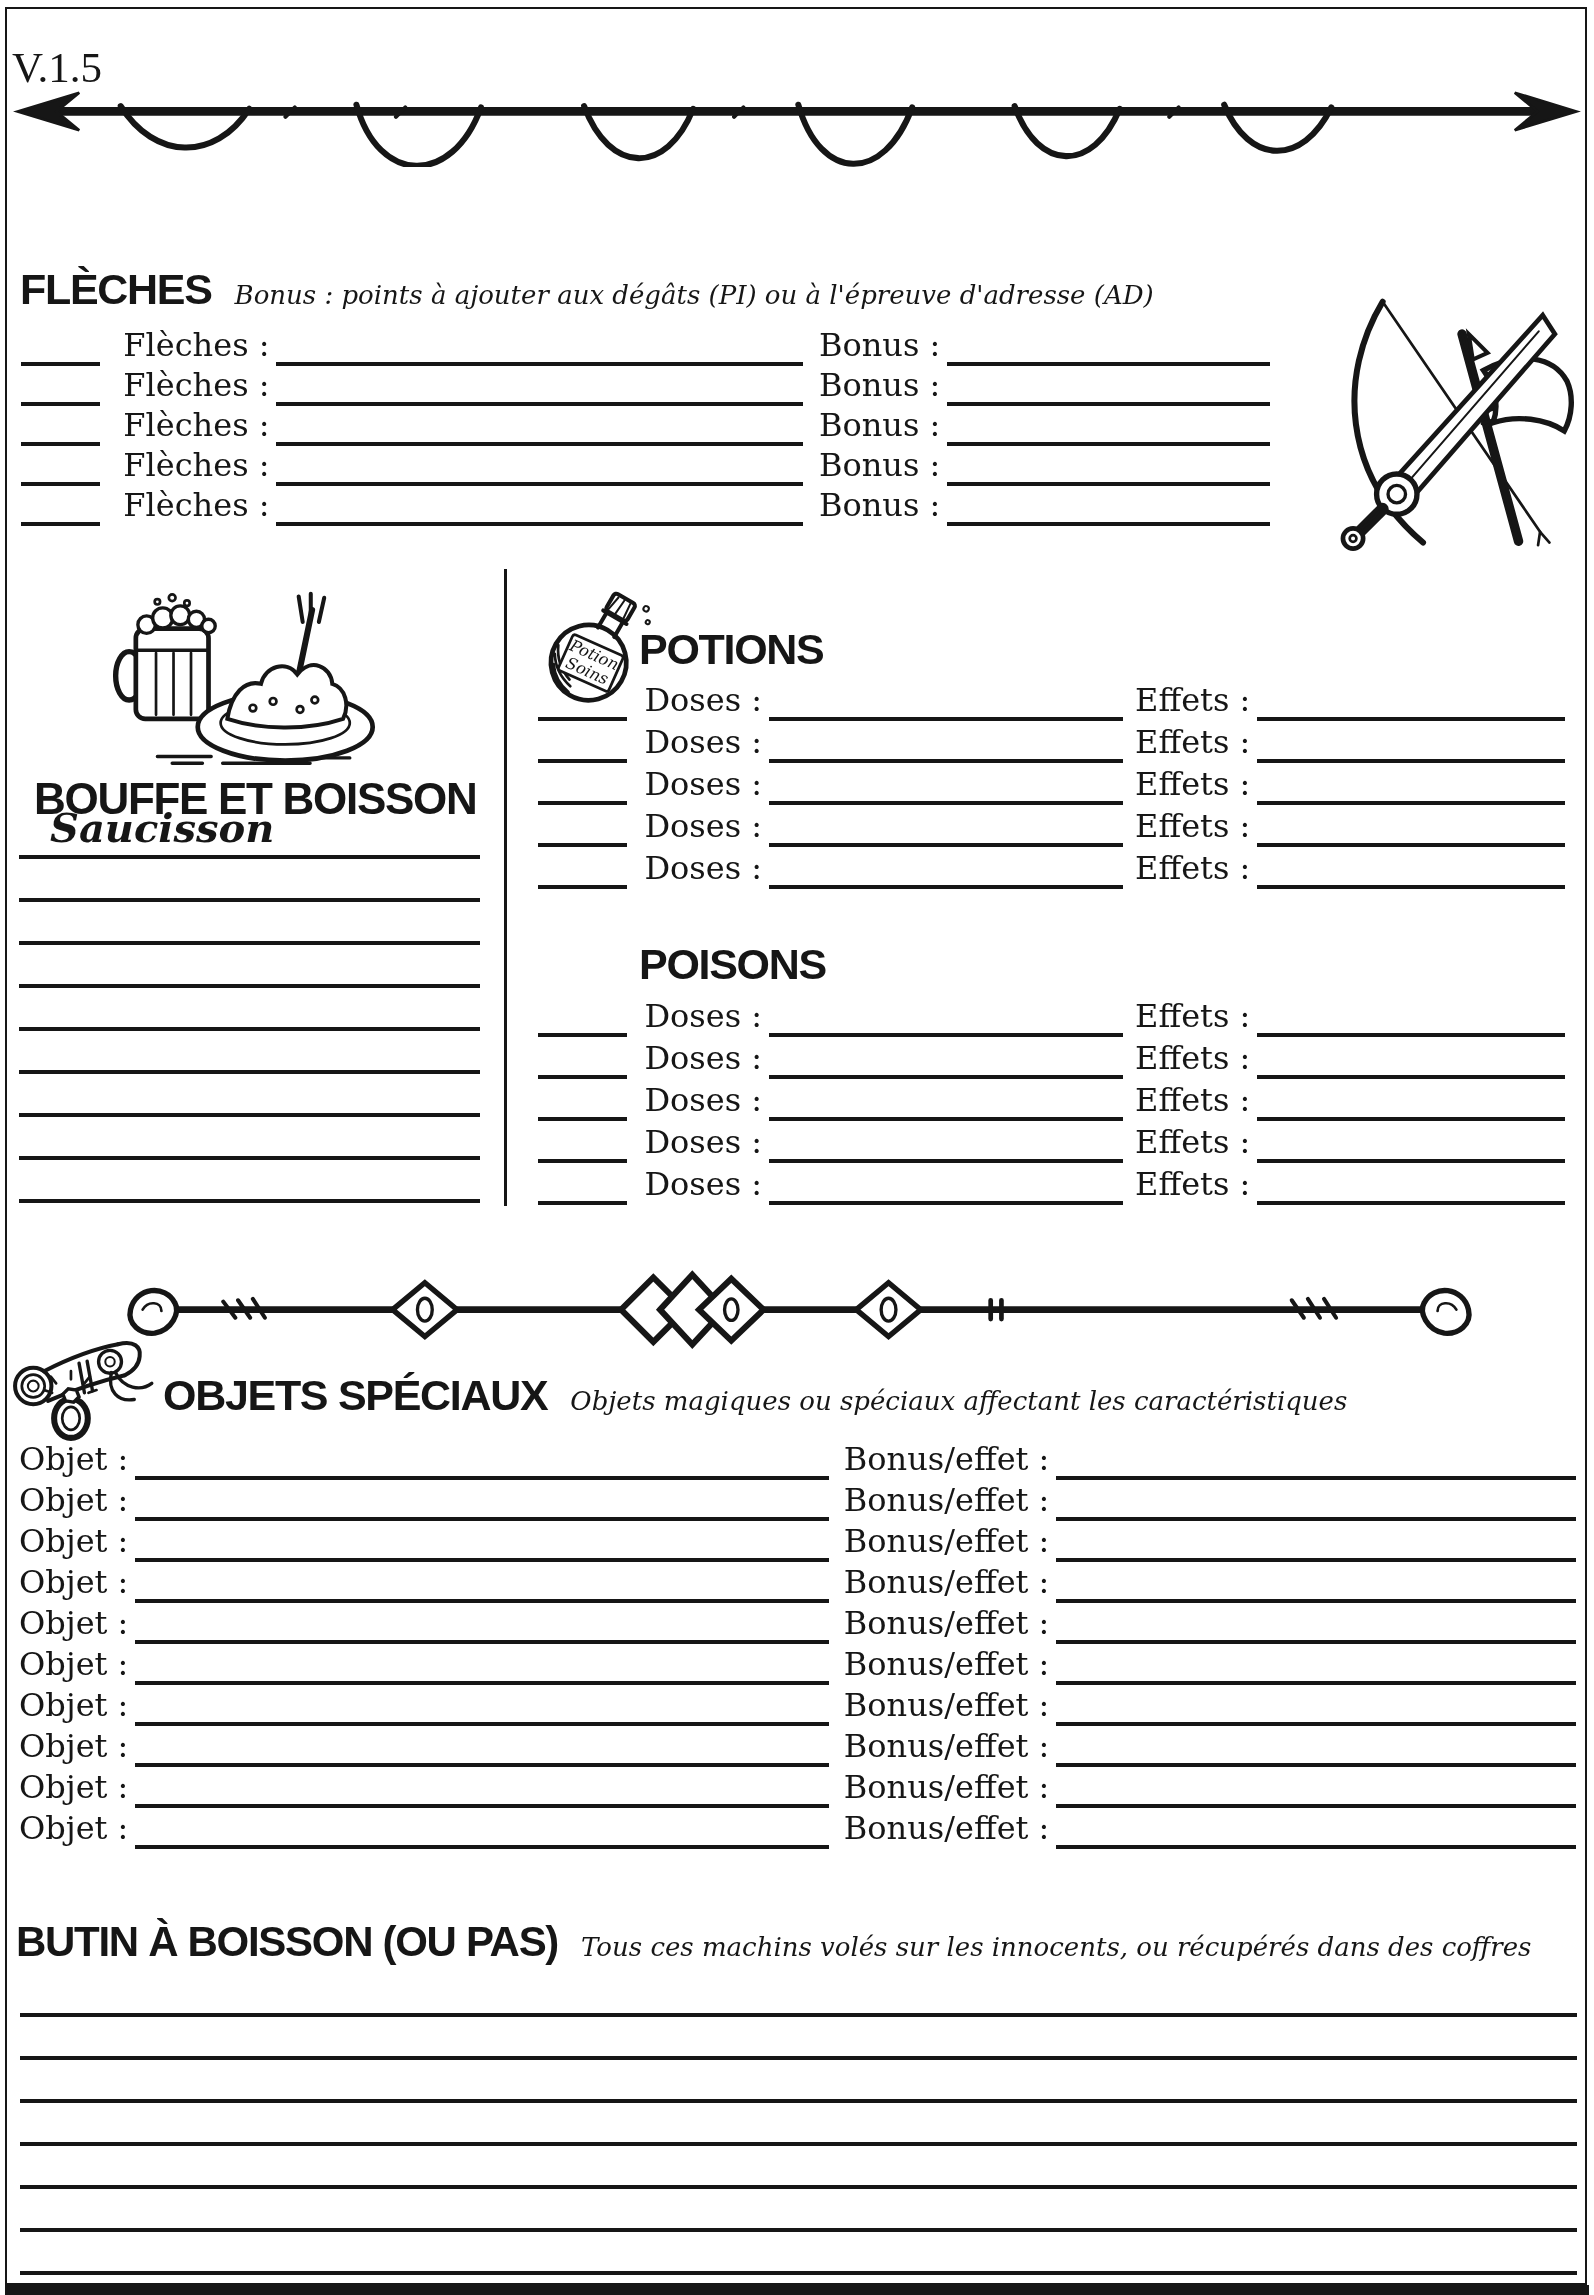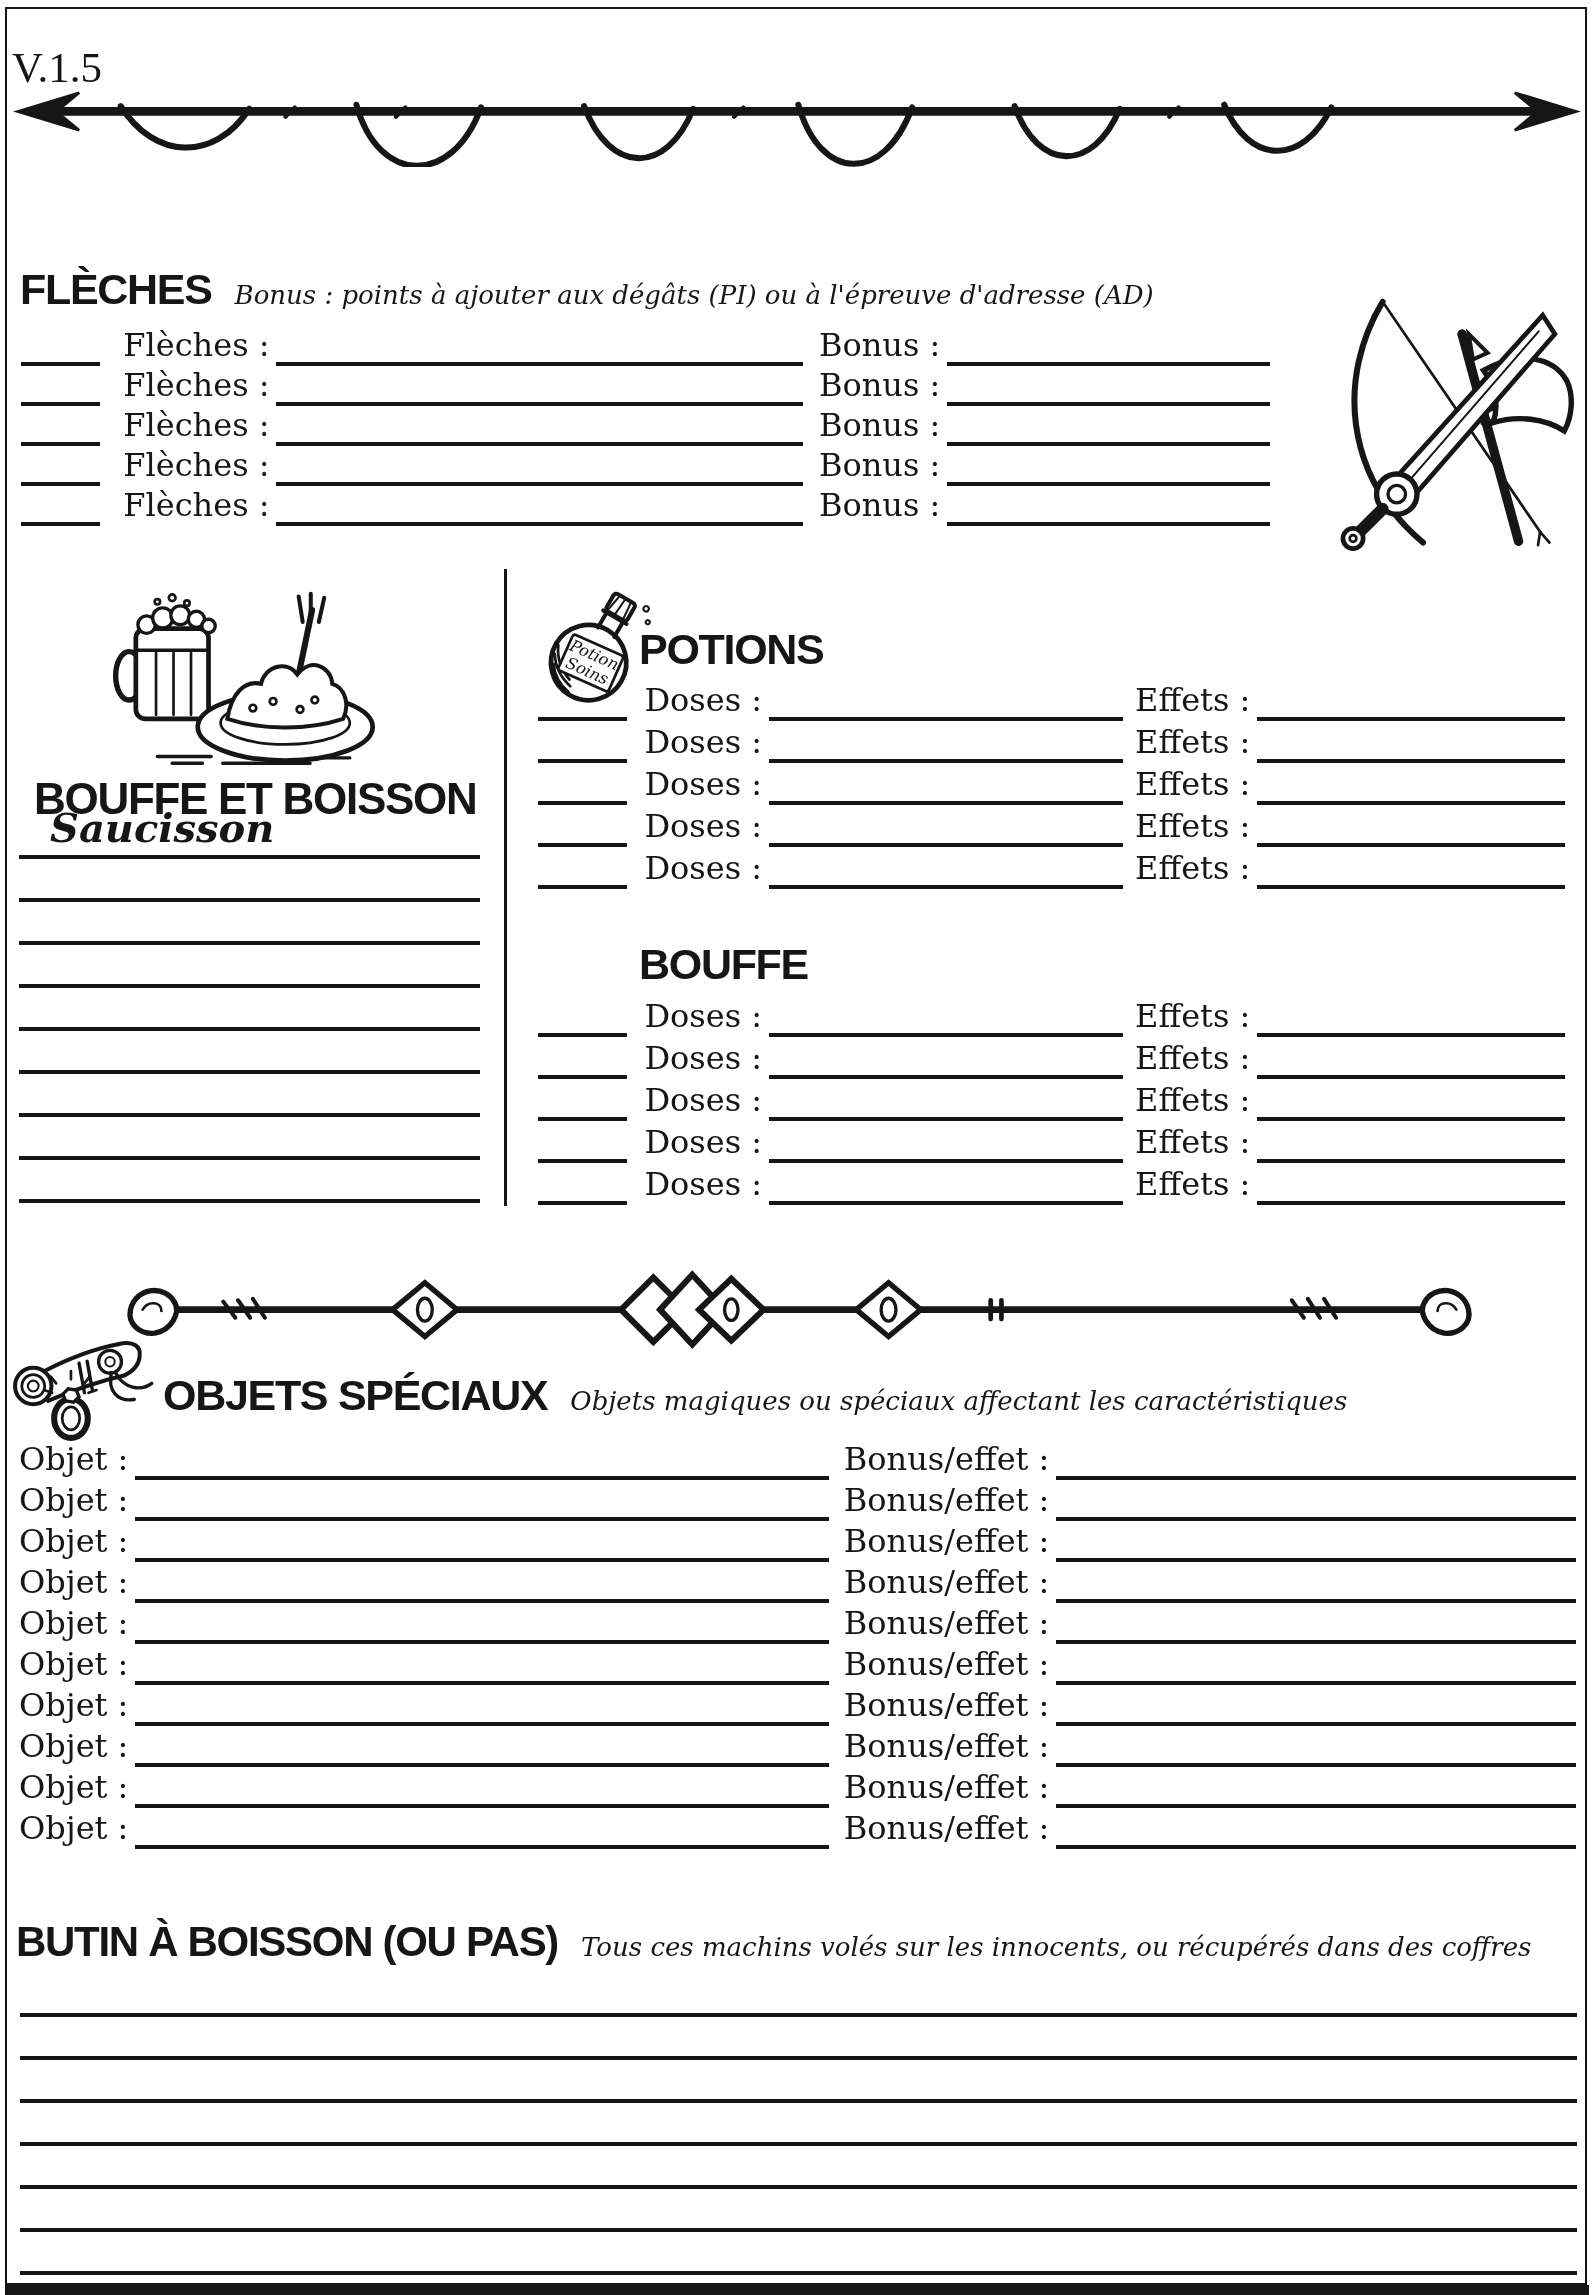--- a/index.html
+++ b/index.html
@@ -217,21 +217,21 @@
       <div class="row" style="height:42px;">
       <span class="blank" style="width:89px;"></span>
       <span class="lbl" style="margin-left:9.4px;">Doses :</span>
       <span class="blank grow"></span>
       <span class="lbl" style="margin-left:4px;">Effets :</span>
       <span class="blank" style="width:308px;"></span>
     </div>
     </div>
 
   <div class="abs hblock" style="left:639px; top:943px;">
-    <span class="heavy" style="font-size:43px;">BOUFFE</span>
+    <span class="heavy" style="font-size:43px;">POISONS</span>
   </div>
   <div class="abs" style="left:538px; top:995px; width:1027px;">
     <div class="row" style="height:42px;">
       <span class="blank" style="width:89px;"></span>
       <span class="lbl" style="margin-left:9.4px;">Doses :</span>
       <span class="blank grow"></span>
       <span class="lbl" style="margin-left:4px;">Effets :</span>
       <span class="blank" style="width:308px;"></span>
     </div>
   <div class="row" style="height:42px;">

